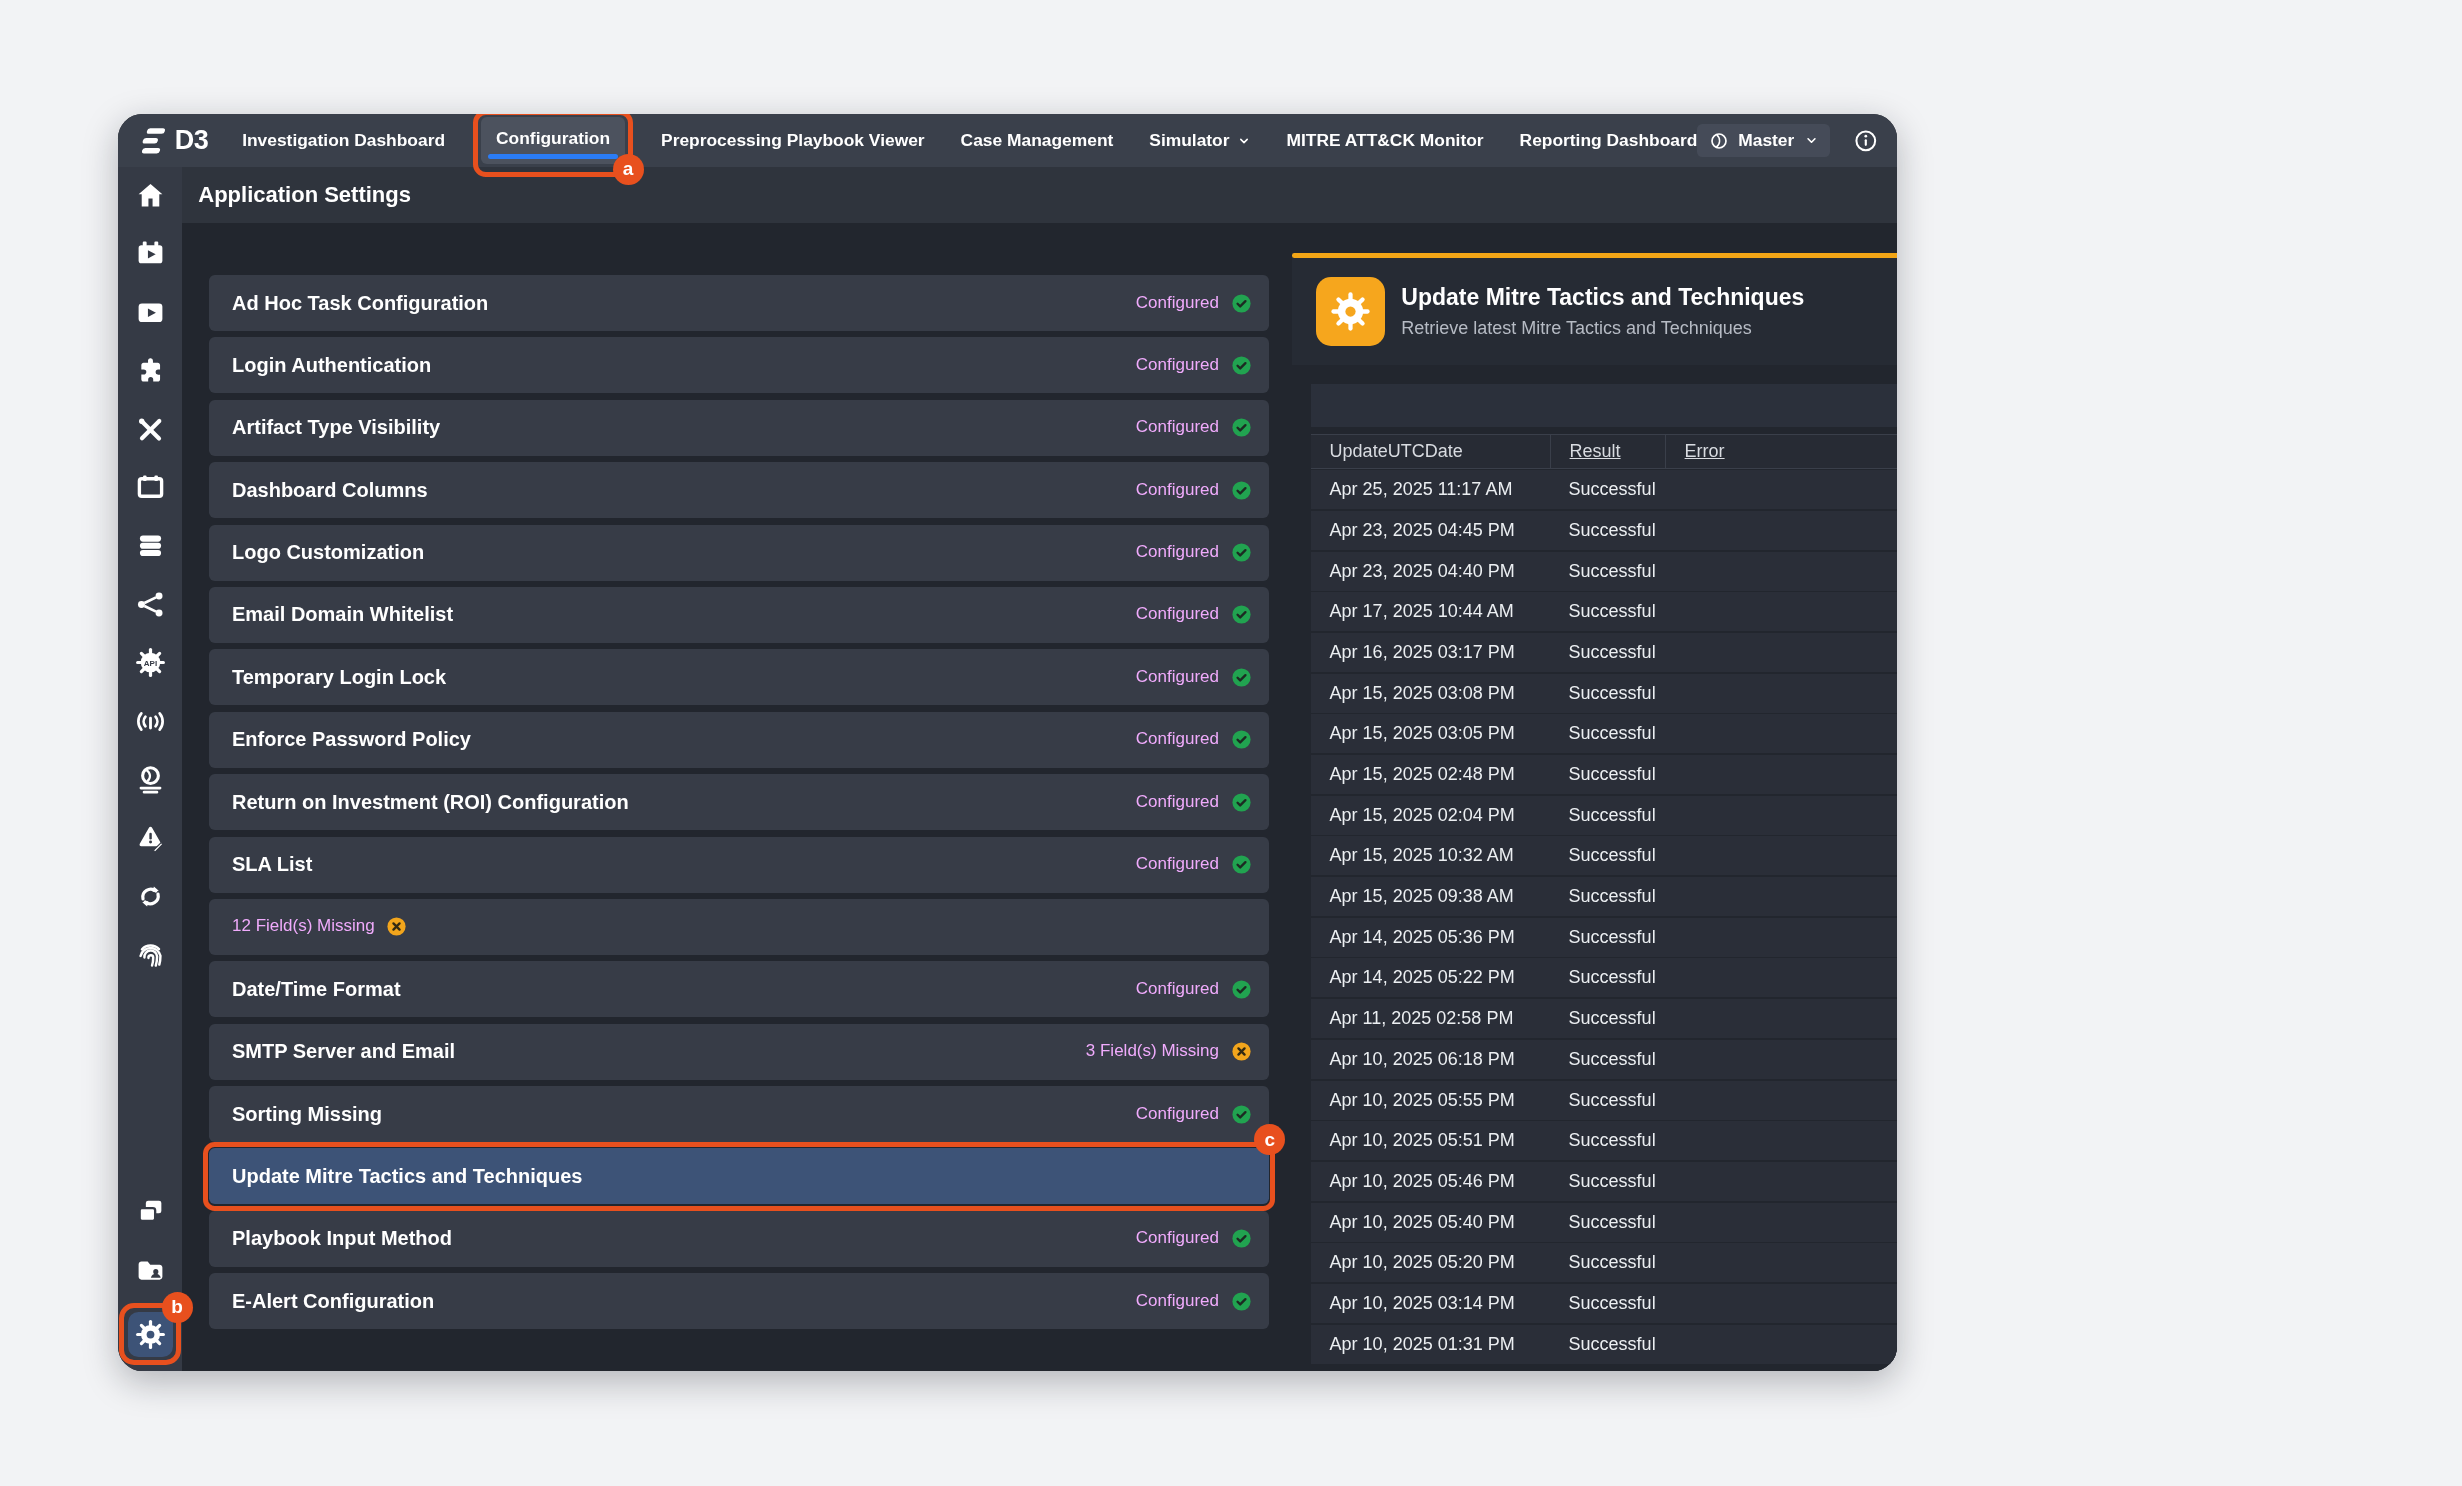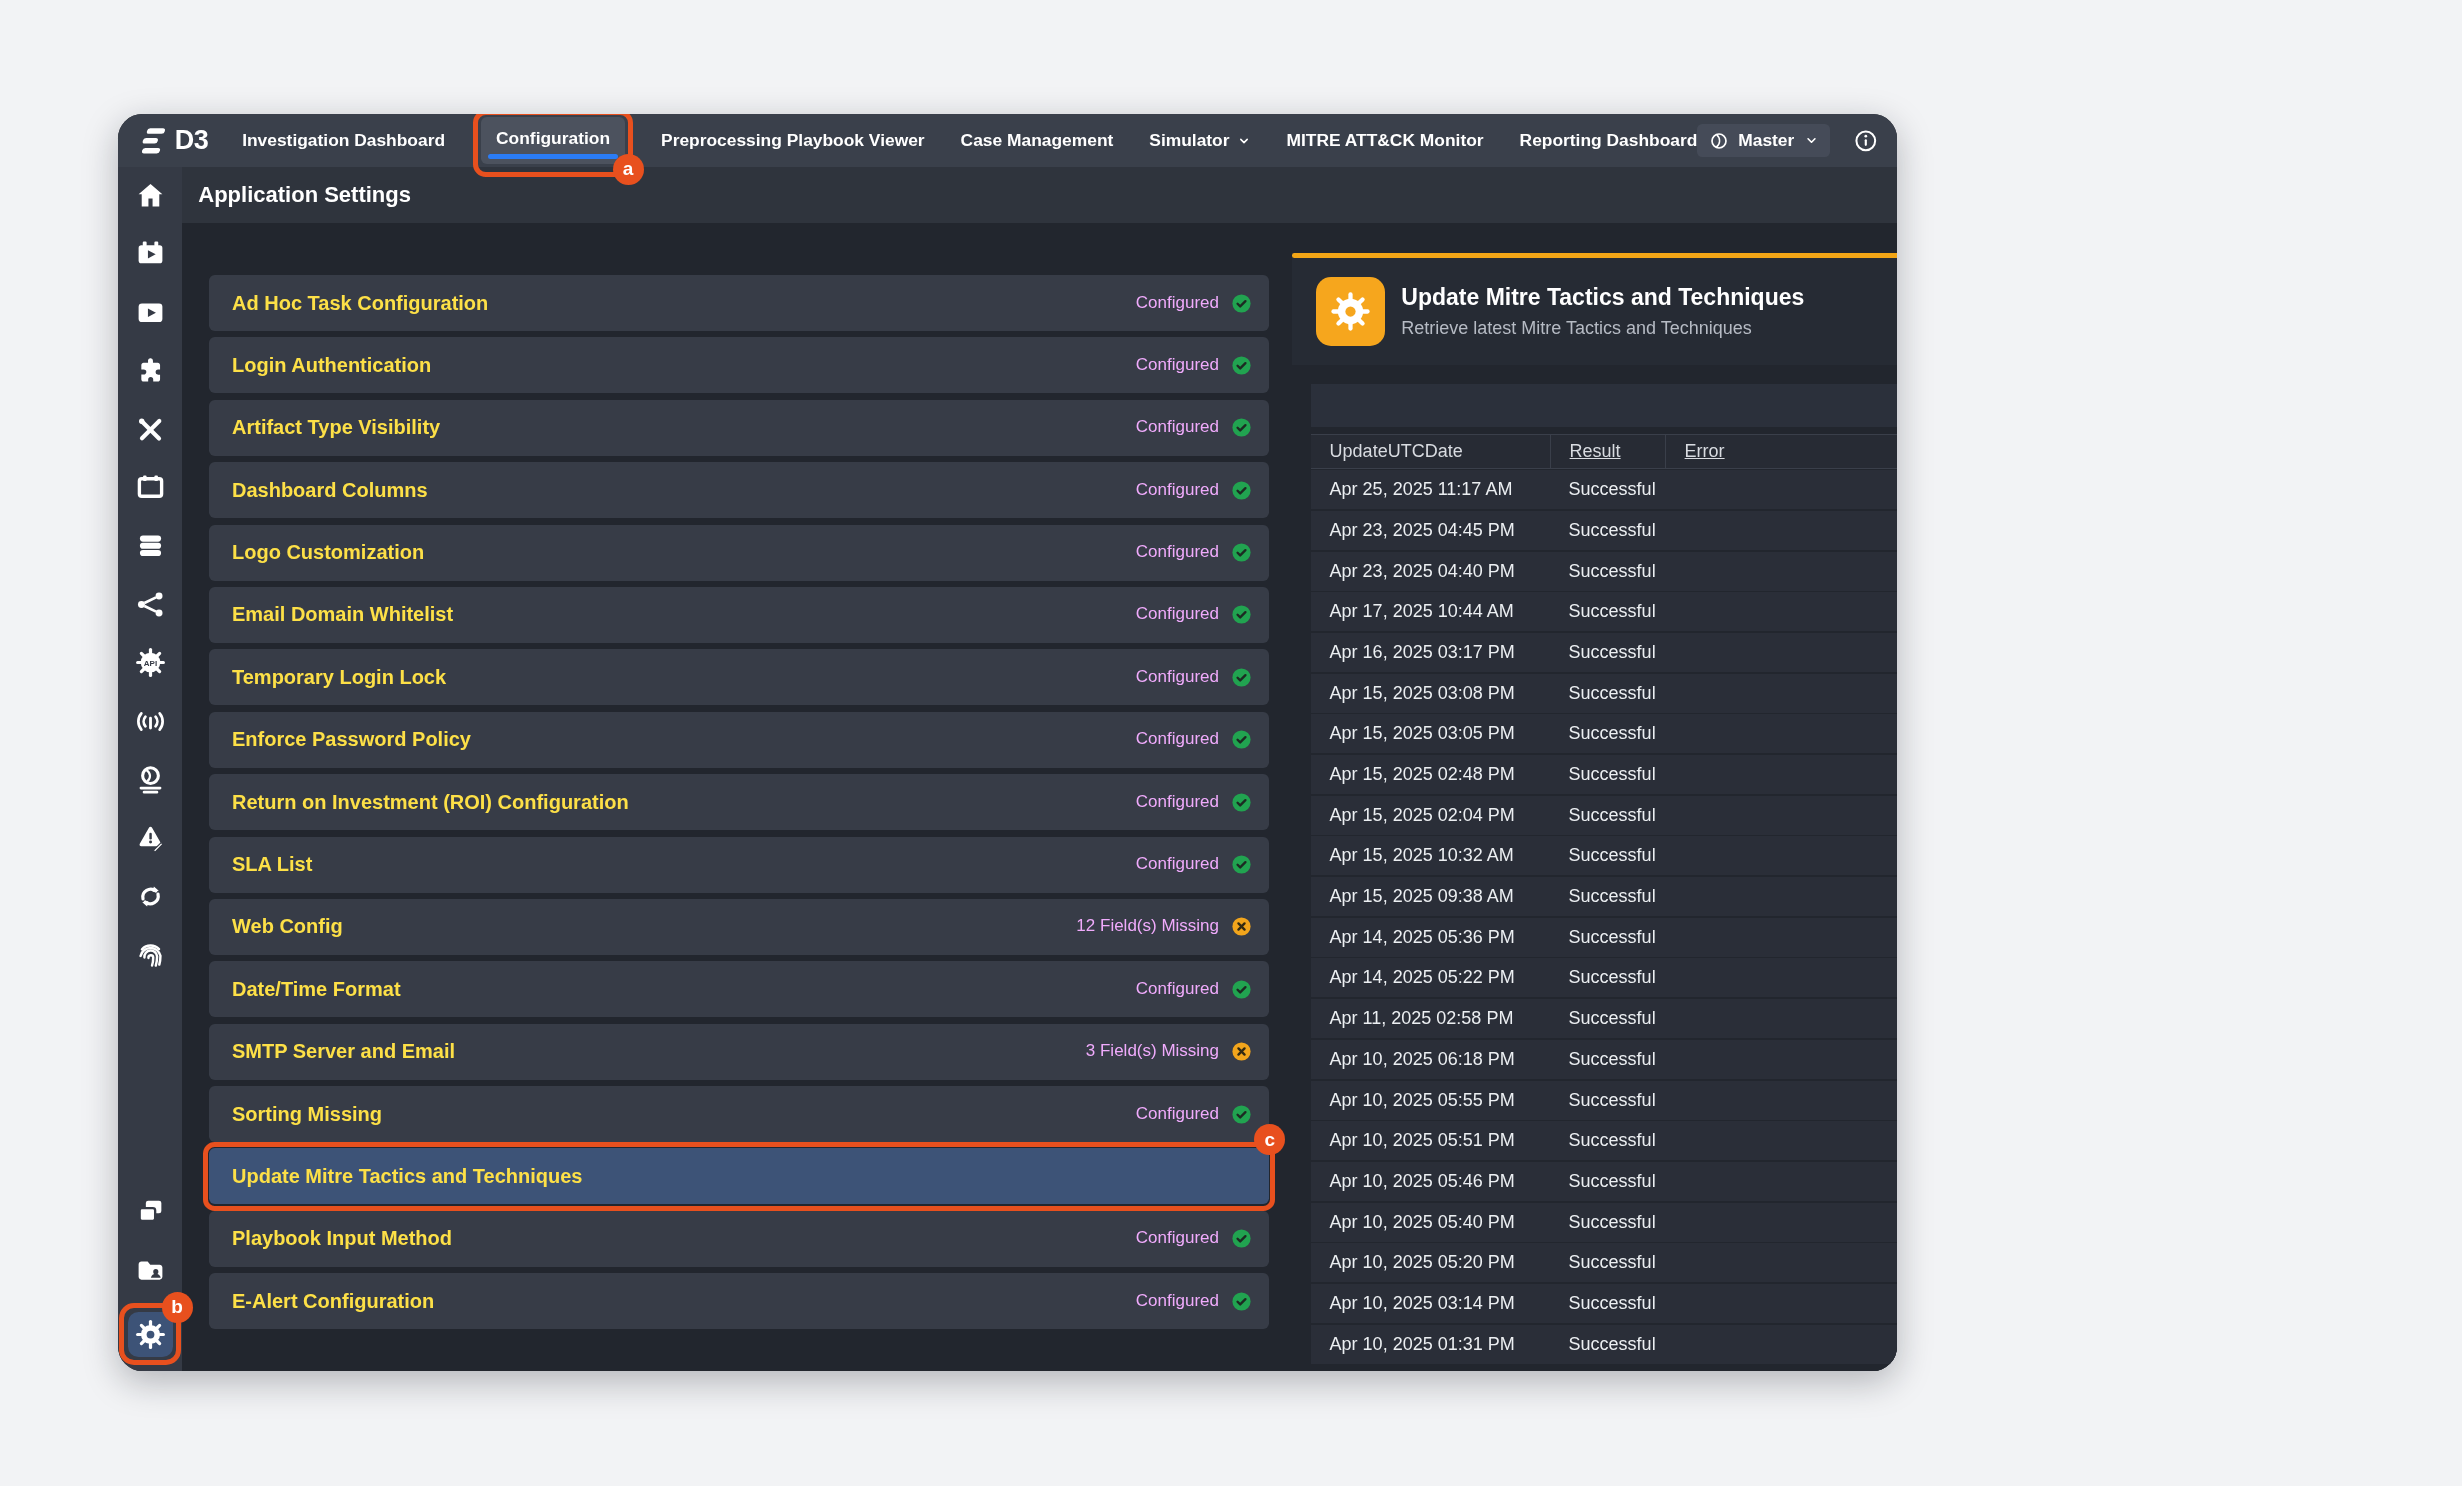--- a/index.html
+++ b/index.html
@@ -39,21 +39,21 @@
   .sb-item.selected .ann-badge{right:-20px;top:-20px;}
 
   
   .content{position:absolute;left:64px;top:53px;right:0;bottom:0;background:#2f343d;}
   .page-title{position:absolute;left:16.3px;top:15px;margin:0;color:#fff;font-size:22px;font-weight:700;}
   .workspace{position:absolute;left:0;top:56px;right:0;bottom:0;background:#22262e;}
 
   
   .settings-list{position:absolute;left:27px;top:52px;width:1060px;display:flex;flex-direction:column;gap:6.4px;}
   .srow{position:relative;height:56px;background:#373c47;border-radius:5.8px;display:flex;align-items:center;padding:0 17.4px 0 23px;box-sizing:border-box;}
-  .srow-label{color:#fde047;font-size:20px;font-weight:700;flex:1;}
+  .srow-label{color:#ffffff;font-size:20px;font-weight:700;flex:1;}
   .srow-status{display:flex;align-items:flex-start;gap:11.6px;color:#f0abfc;font-size:17px;}
   .srow-status svg{width:21px;height:21px;}
   .srow.selected{background:#3D5377;}
   .srow.selected .ann-ring{left:-6.4px;right:-6.4px;top:-6.4px;bottom:-6.4px;border-radius:11.6px;}
   .srow.selected .ann-badge{right:-16.3px;top:-24.4px;}
 
   
   .detail-panel{position:absolute;left:1110px;top:30px;width:1028px;bottom:0;}
   .accent-bar{position:absolute;left:0;top:0;right:0;height:4.6px;background:#F2A516;border-radius:2.3px;}
   .panel-header{position:absolute;left:0;right:0;top:4.6px;height:107px;background:#262b34;display:flex;align-items:center;gap:16.3px;padding-left:24px;box-sizing:border-box;}
@@ -487,21 +487,20 @@
                 <span>Configured</span>
                 <span>
                   <svg viewBox="0 0 24 24">
                     <circle cx="12" cy="12" r="10.4" fill="#21A350"></circle>
                     <path d="m7.5 12.3 3 3 6-6" fill="none" stroke="#1c2a22" stroke-width="2.7" stroke-linecap="round" stroke-linejoin="round"></path>
                   </svg>
                 </span>
               </span>
             </div>
             <div class="srow">
-              <span class="srow-label">Web Config</span>
               <span class="srow-status">
                 <span>12 Field(s) Missing</span>
                 <span>
                   <svg viewBox="0 0 24 24">
                     <circle cx="12" cy="12" r="10.4" fill="#F2A51C"></circle>
                     <path d="m8.5 8.5 7 7M15.5 8.5l-7 7" stroke="#332a12" stroke-width="2.7" stroke-linecap="round"></path>
                   </svg>
                 </span>
               </span>
             </div>

